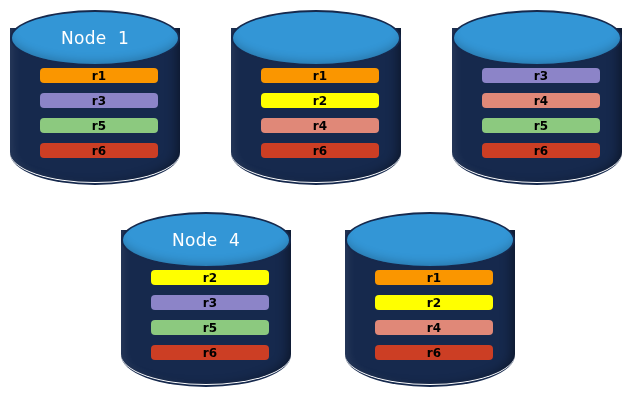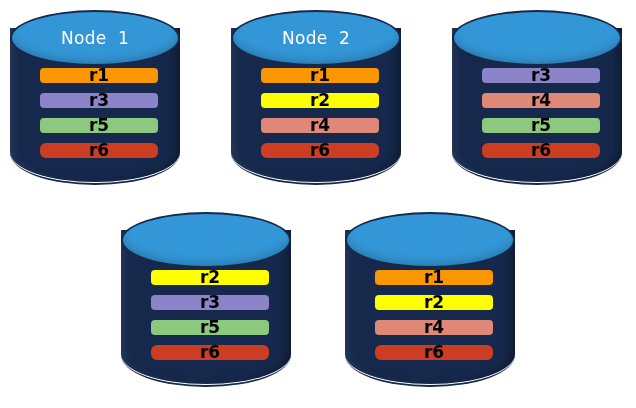--- a/index.html
+++ b/index.html
@@ -84,66 +84,66 @@
     width: 118px;
     z-index: 4;
   }
   .replica {
     height: 15px;
     margin-bottom: 10px;
     border-radius: 4px;
     display: flex;
     align-items: center;
     justify-content: center;
-    font-size: 17px;
+    font-size: 12px;
     font-weight: bold;
     color: #000000;
     line-height: 1;
   }
-  .replica:last-child { margin-bottom: 11px; border-radius: 6px; }
+  .replica:last-child { margin-bottom: 11px; }
 </style>
 </head>
 <body>
 
 <div id="canvas">
     <div class="node" style="left: 10px; top: 10px;">
       <div class="cyl-body"></div>
       <div class="cyl-top"></div>
       <div class="node-label">Node  1</div>
       <div class="replicas">
         <div class="replica" style="background: rgb(250, 150, 0);">r1</div>
         <div class="replica" style="background: rgb(140, 132, 200);">r3</div>
         <div class="replica" style="background: rgb(140, 201, 127);">r5</div>
         <div class="replica" style="background: rgb(204, 62, 36);">r6</div>
       </div>
     </div>
     <div class="node" style="left: 231px; top: 10px;">
       <div class="cyl-body"></div>
       <div class="cyl-top"></div>
-      <div class="node-label">Node  2</div>
       <div class="replicas">
         <div class="replica" style="background: rgb(250, 150, 0);">r1</div>
         <div class="replica" style="background: rgb(255, 255, 0);">r2</div>
         <div class="replica" style="background: rgb(224, 136, 120);">r4</div>
         <div class="replica" style="background: rgb(204, 62, 36);">r6</div>
       </div>
     </div>
     <div class="node" style="left: 452px; top: 10px;">
       <div class="cyl-body"></div>
       <div class="cyl-top"></div>
       <div class="replicas">
         <div class="replica" style="background: rgb(140, 132, 200);">r3</div>
         <div class="replica" style="background: rgb(224, 136, 120);">r4</div>
         <div class="replica" style="background: rgb(140, 201, 127);">r5</div>
         <div class="replica" style="background: rgb(204, 62, 36);">r6</div>
       </div>
     </div>
     <div class="node" style="left: 121px; top: 212px;">
       <div class="cyl-body"></div>
       <div class="cyl-top"></div>
+      <div class="node-label">Node  4</div>
       <div class="replicas">
         <div class="replica" style="background: rgb(255, 255, 0);">r2</div>
         <div class="replica" style="background: rgb(140, 132, 200);">r3</div>
         <div class="replica" style="background: rgb(140, 201, 127);">r5</div>
         <div class="replica" style="background: rgb(204, 62, 36);">r6</div>
       </div>
     </div>
     <div class="node" style="left: 345px; top: 212px;">
       <div class="cyl-body"></div>
       <div class="cyl-top"></div>

